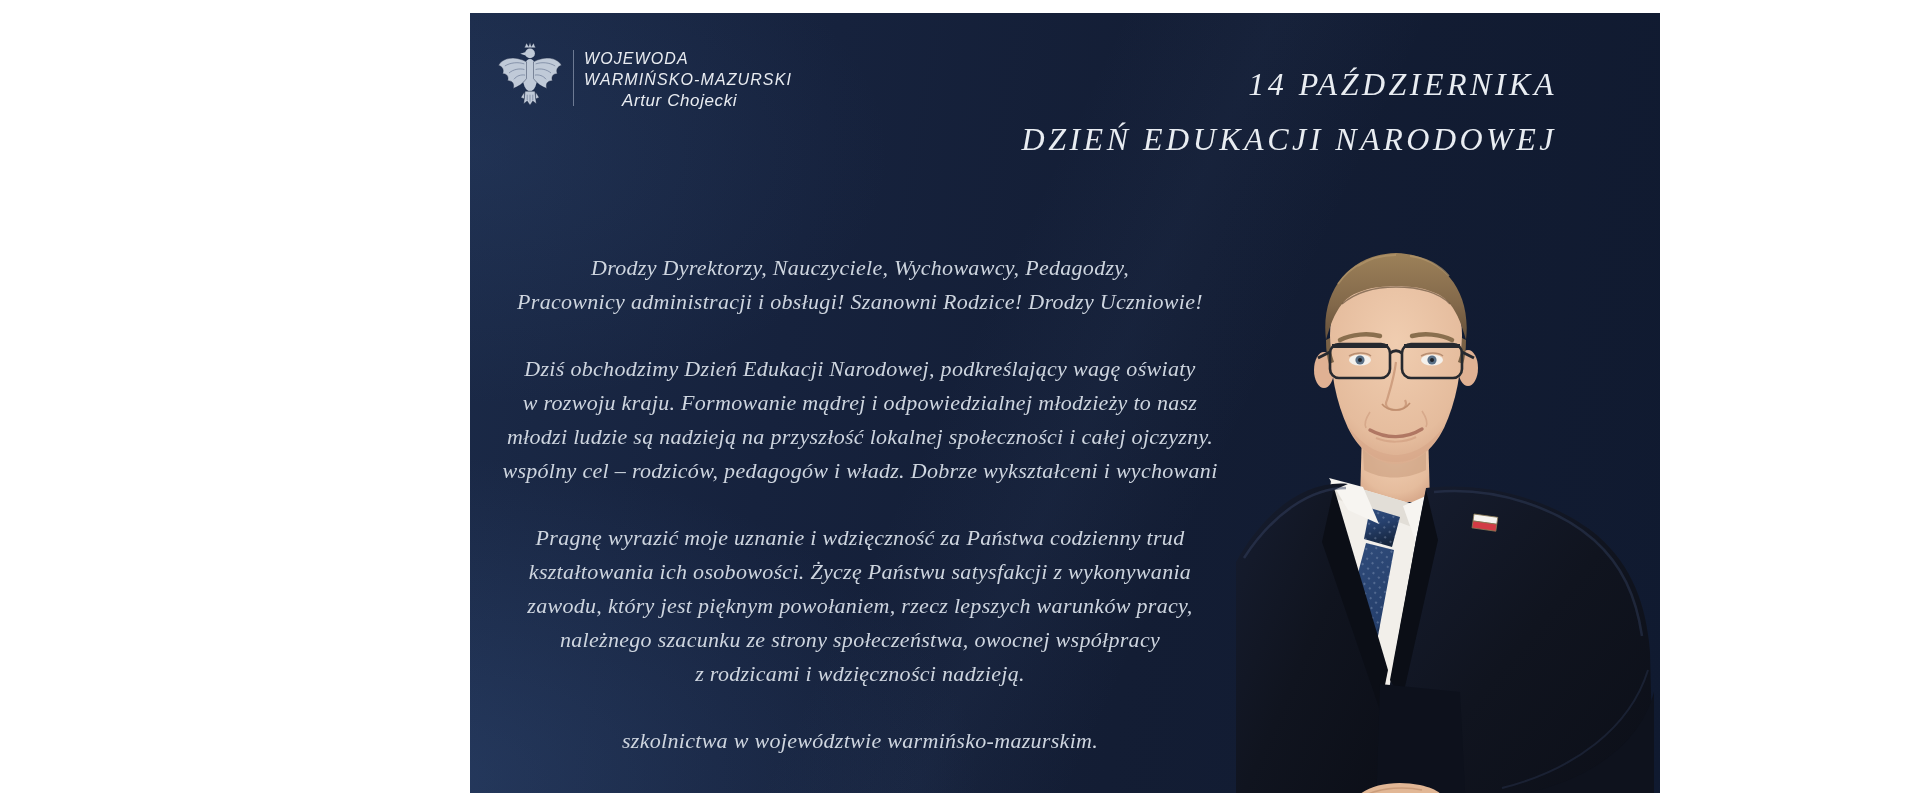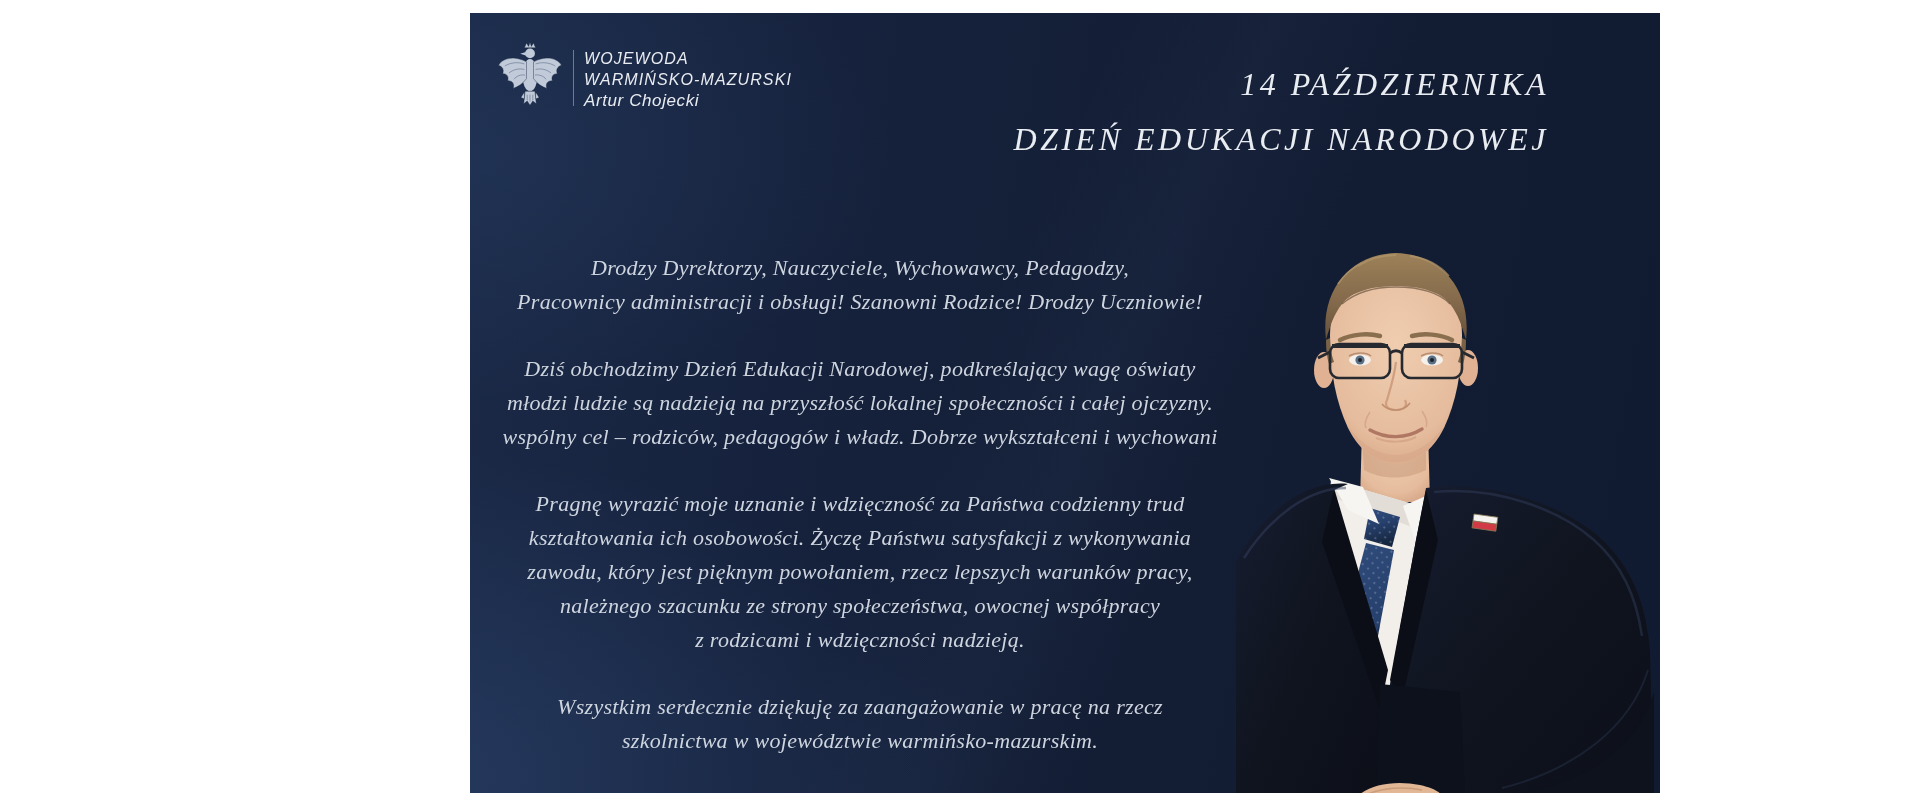--- a/index.html
+++ b/index.html
@@ -11,23 +11,23 @@
       radial-gradient(700px 420px at 0% 18%, rgba(56,86,134,0.20), rgba(56,86,134,0) 60%),
       linear-gradient(115deg, rgba(80,110,160,0) 42%, rgba(90,120,170,0.06) 52%, rgba(80,110,160,0) 62%),
       linear-gradient(100deg, #1b2a48 0%, #16223d 28%, #131d34 58%, #101a30 100%); font-style: italic;}
   
   .brand{position:absolute;left:25px;top:27px;display:flex;align-items:flex-start;}
   .brand svg.eagle{width:70px;height:80px;display:block;}
   .brand-divider{width:1px;height:56px;background:rgba(175,185,205,0.55);margin:10px 10px 0 8px;}
   .brand-text{margin-top:8px;font-family:"Liberation Sans","DejaVu Sans",sans-serif;
               color:#e9ecf1;line-height:21px;}
   .brand-text .office{font-size:16px;letter-spacing:1.1px;font-weight:400;}
-  .brand-text .holder{font-size:17px;letter-spacing:0.6px;font-weight:400;}
+  .brand-text .holder{font-size:17px;letter-spacing:0.6px;font-weight:400;margin-left:38px;}
   
-  .title{position:absolute;top:44px;right:111px;text-align:right;color:#e9edf2;
+  .title{position:absolute;top:44px;right:103px;text-align:right;color:#e9edf2;
          font-size:32px;line-height:55px;letter-spacing:3.5px;font-weight:400;}
   
   .message{position:absolute;left:20px;top:238px;width:740px;text-align:center;
            color:#ced5df;font-size:22px;line-height:34px;letter-spacing:0.3px;}
   .message .para{margin:0 0 33px 0;}
   
   .portrait{position:absolute;left:760px;top:227px;width:430px;height:570px;}
   .portrait svg{display:block;width:430px;height:570px;}
 </style>
 </head>
@@ -67,32 +67,32 @@
       <div>DZIEŃ EDUKACJI NARODOWEJ</div>
     </div>
 
     <div class="message">
       <div class="para">
         <div>Drodzy Dyrektorzy, Nauczyciele, Wychowawcy, Pedagodzy,</div>
         <div>Pracownicy administracji i obsługi! Szanowni Rodzice! Drodzy Uczniowie!</div>
       </div>
       <div class="para">
         <div>Dziś obchodzimy Dzień Edukacji Narodowej, podkreślający wagę oświaty</div>
+        <div>w rozwoju kraju. Formowanie mądrej i odpowiedzialnej młodzieży to nasz</div>
         <div>młodzi ludzie są nadzieją na przyszłość lokalnej społeczności i całej ojczyzny.</div>
         <div>wspólny cel – rodziców, pedagogów i władz. Dobrze wykształceni i wychowani</div>
       </div>
       <div class="para">
         <div>Pragnę wyrazić moje uznanie i wdzięczność za Państwa codzienny trud</div>
         <div>kształtowania ich osobowości. Życzę Państwu satysfakcji z wykonywania</div>
         <div>zawodu, który jest pięknym powołaniem, rzecz lepszych warunków pracy,</div>
         <div>należnego szacunku ze strony społeczeństwa, owocnej współpracy</div>
         <div>z rodzicami i wdzięczności nadzieją.</div>
       </div>
       <div class="para">
-        <div>Wszystkim serdecznie dziękuję za zaangażowanie w pracę na rzecz</div>
         <div>szkolnictwa w województwie warmińsko-mazurskim.</div>
       </div>
     </div>
 
     <div class="portrait">
       <svg viewBox="0 0 430 570" aria-hidden="true">
         <defs>
           <linearGradient id="suitG" x1="0" y1="0" x2="1" y2="1">
             <stop offset="0" stop-color="#161d30"></stop>
               <stop offset="0.5" stop-color="#10141f"></stop>

